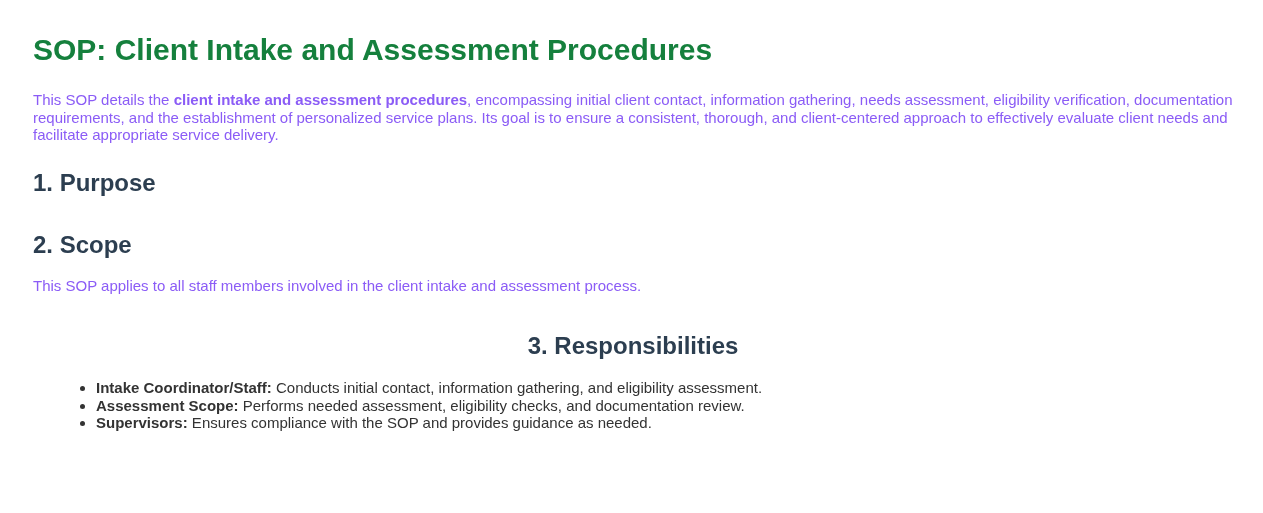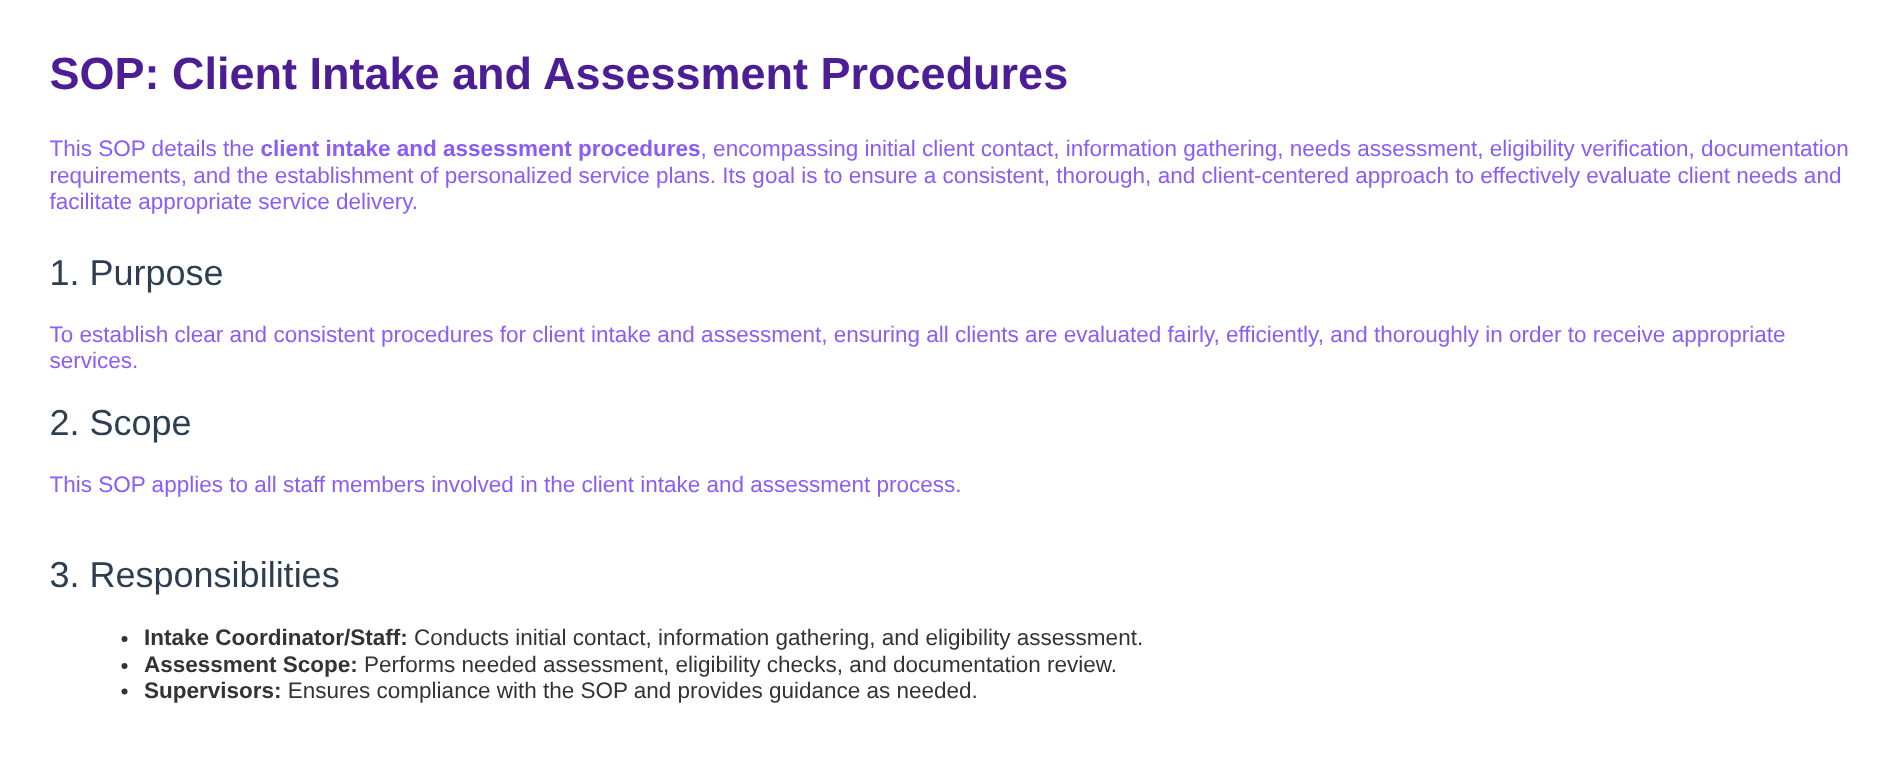--- a/index.html
+++ b/index.html
@@ -14,38 +14,38 @@
     color: #333333;
     box-sizing: border-box;
   }
   .doc {
     padding: 33px 30px 20px 33px;
   }
   h1.doc-title {
     font-size: 30px;
     line-height: 1.1;
     font-weight: bold;
-    color: #4c1d95;
+    color: #15803d;
     margin: 0 0 25px 0;
   }
   p.body-text {
     font-size: 15px;
     line-height: 17.5px;
     margin: 0 0 16px 0;
     color: #8b5cf6;
   }
   h2.section-heading {
     font-size: 24px;
     line-height: 1.1;
-    font-weight: normal;
+    font-weight: bold;
     color: #2c3e50;
     margin: 26px 0 19px 0;
   }
-  .sec-scope h2.section-heading { margin-top: 20px; }
-  .sec-resp h2.section-heading { margin-top: 38px; }
+  .sec-scope h2.section-heading { margin-top: 36px; }
+  .sec-resp h2.section-heading { margin-top: 38px; text-align: center; }
   ul.resp-list {
     margin: 20px 0 0 0;
     padding: 0 0 0 63px;
     list-style: disc outside;
   }
   ul.resp-list li {
     font-size: 15px;
     line-height: 17.5px;
     color: #333333;
   }
@@ -55,21 +55,20 @@
 <body>
 
 <div class="doc">
 
   <h1 class="doc-title">SOP: Client Intake and Assessment Procedures</h1>
 
   <p class="body-text"><span>This SOP details the </span><span class="bold">client intake and assessment procedures</span><span>, encompassing initial client contact, information gathering, needs assessment, eligibility verification, documentation requirements, and the establishment of personalized service plans. Its goal is to ensure a consistent, thorough, and client-centered approach to effectively evaluate client needs and facilitate appropriate service delivery.</span></p>
 
   <div class="sec-purpose">
     <h2 class="section-heading">1. Purpose</h2>
-    <p class="body-text">To establish clear and consistent procedures for client intake and assessment, ensuring all clients are evaluated fairly, efficiently, and thoroughly in order to receive appropriate services.</p>
   </div>
 
   <div class="sec-scope">
     <h2 class="section-heading">2. Scope</h2>
     <p class="body-text">This SOP applies to all staff members involved in the client intake and assessment process.</p>
   </div>
 
   <div class="sec-resp">
     <h2 class="section-heading">3. Responsibilities</h2>
     <ul class="resp-list">

